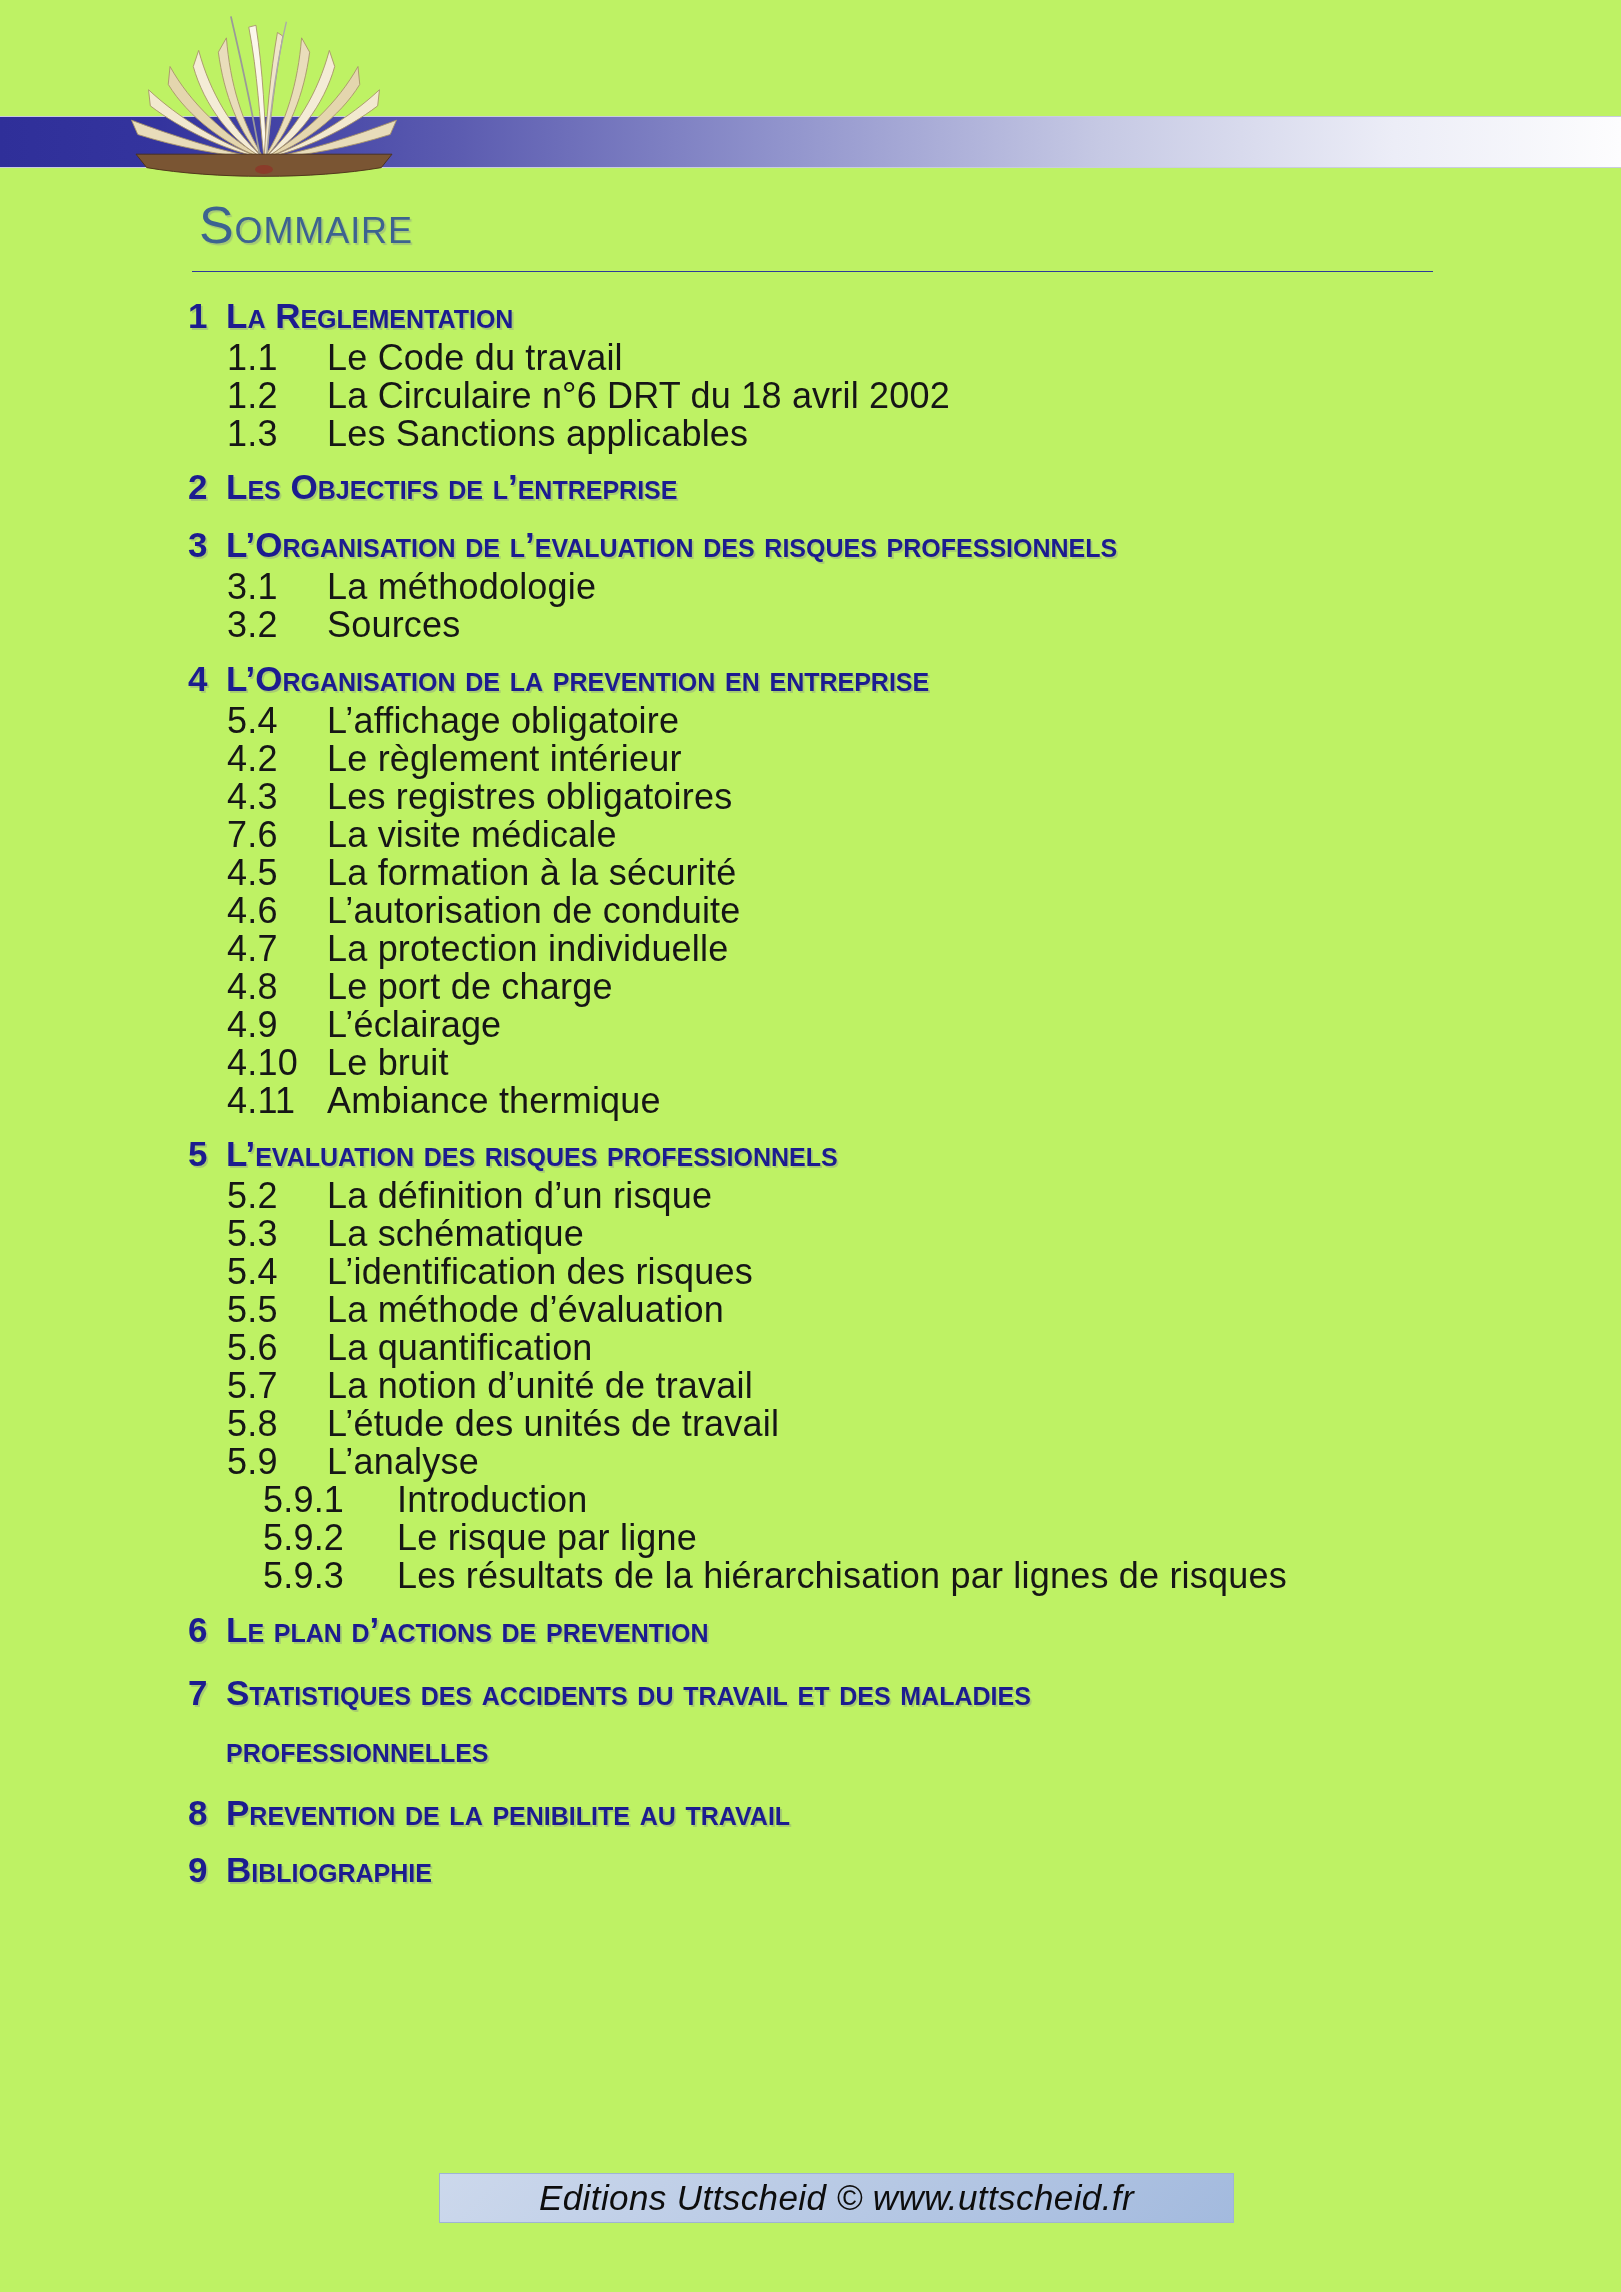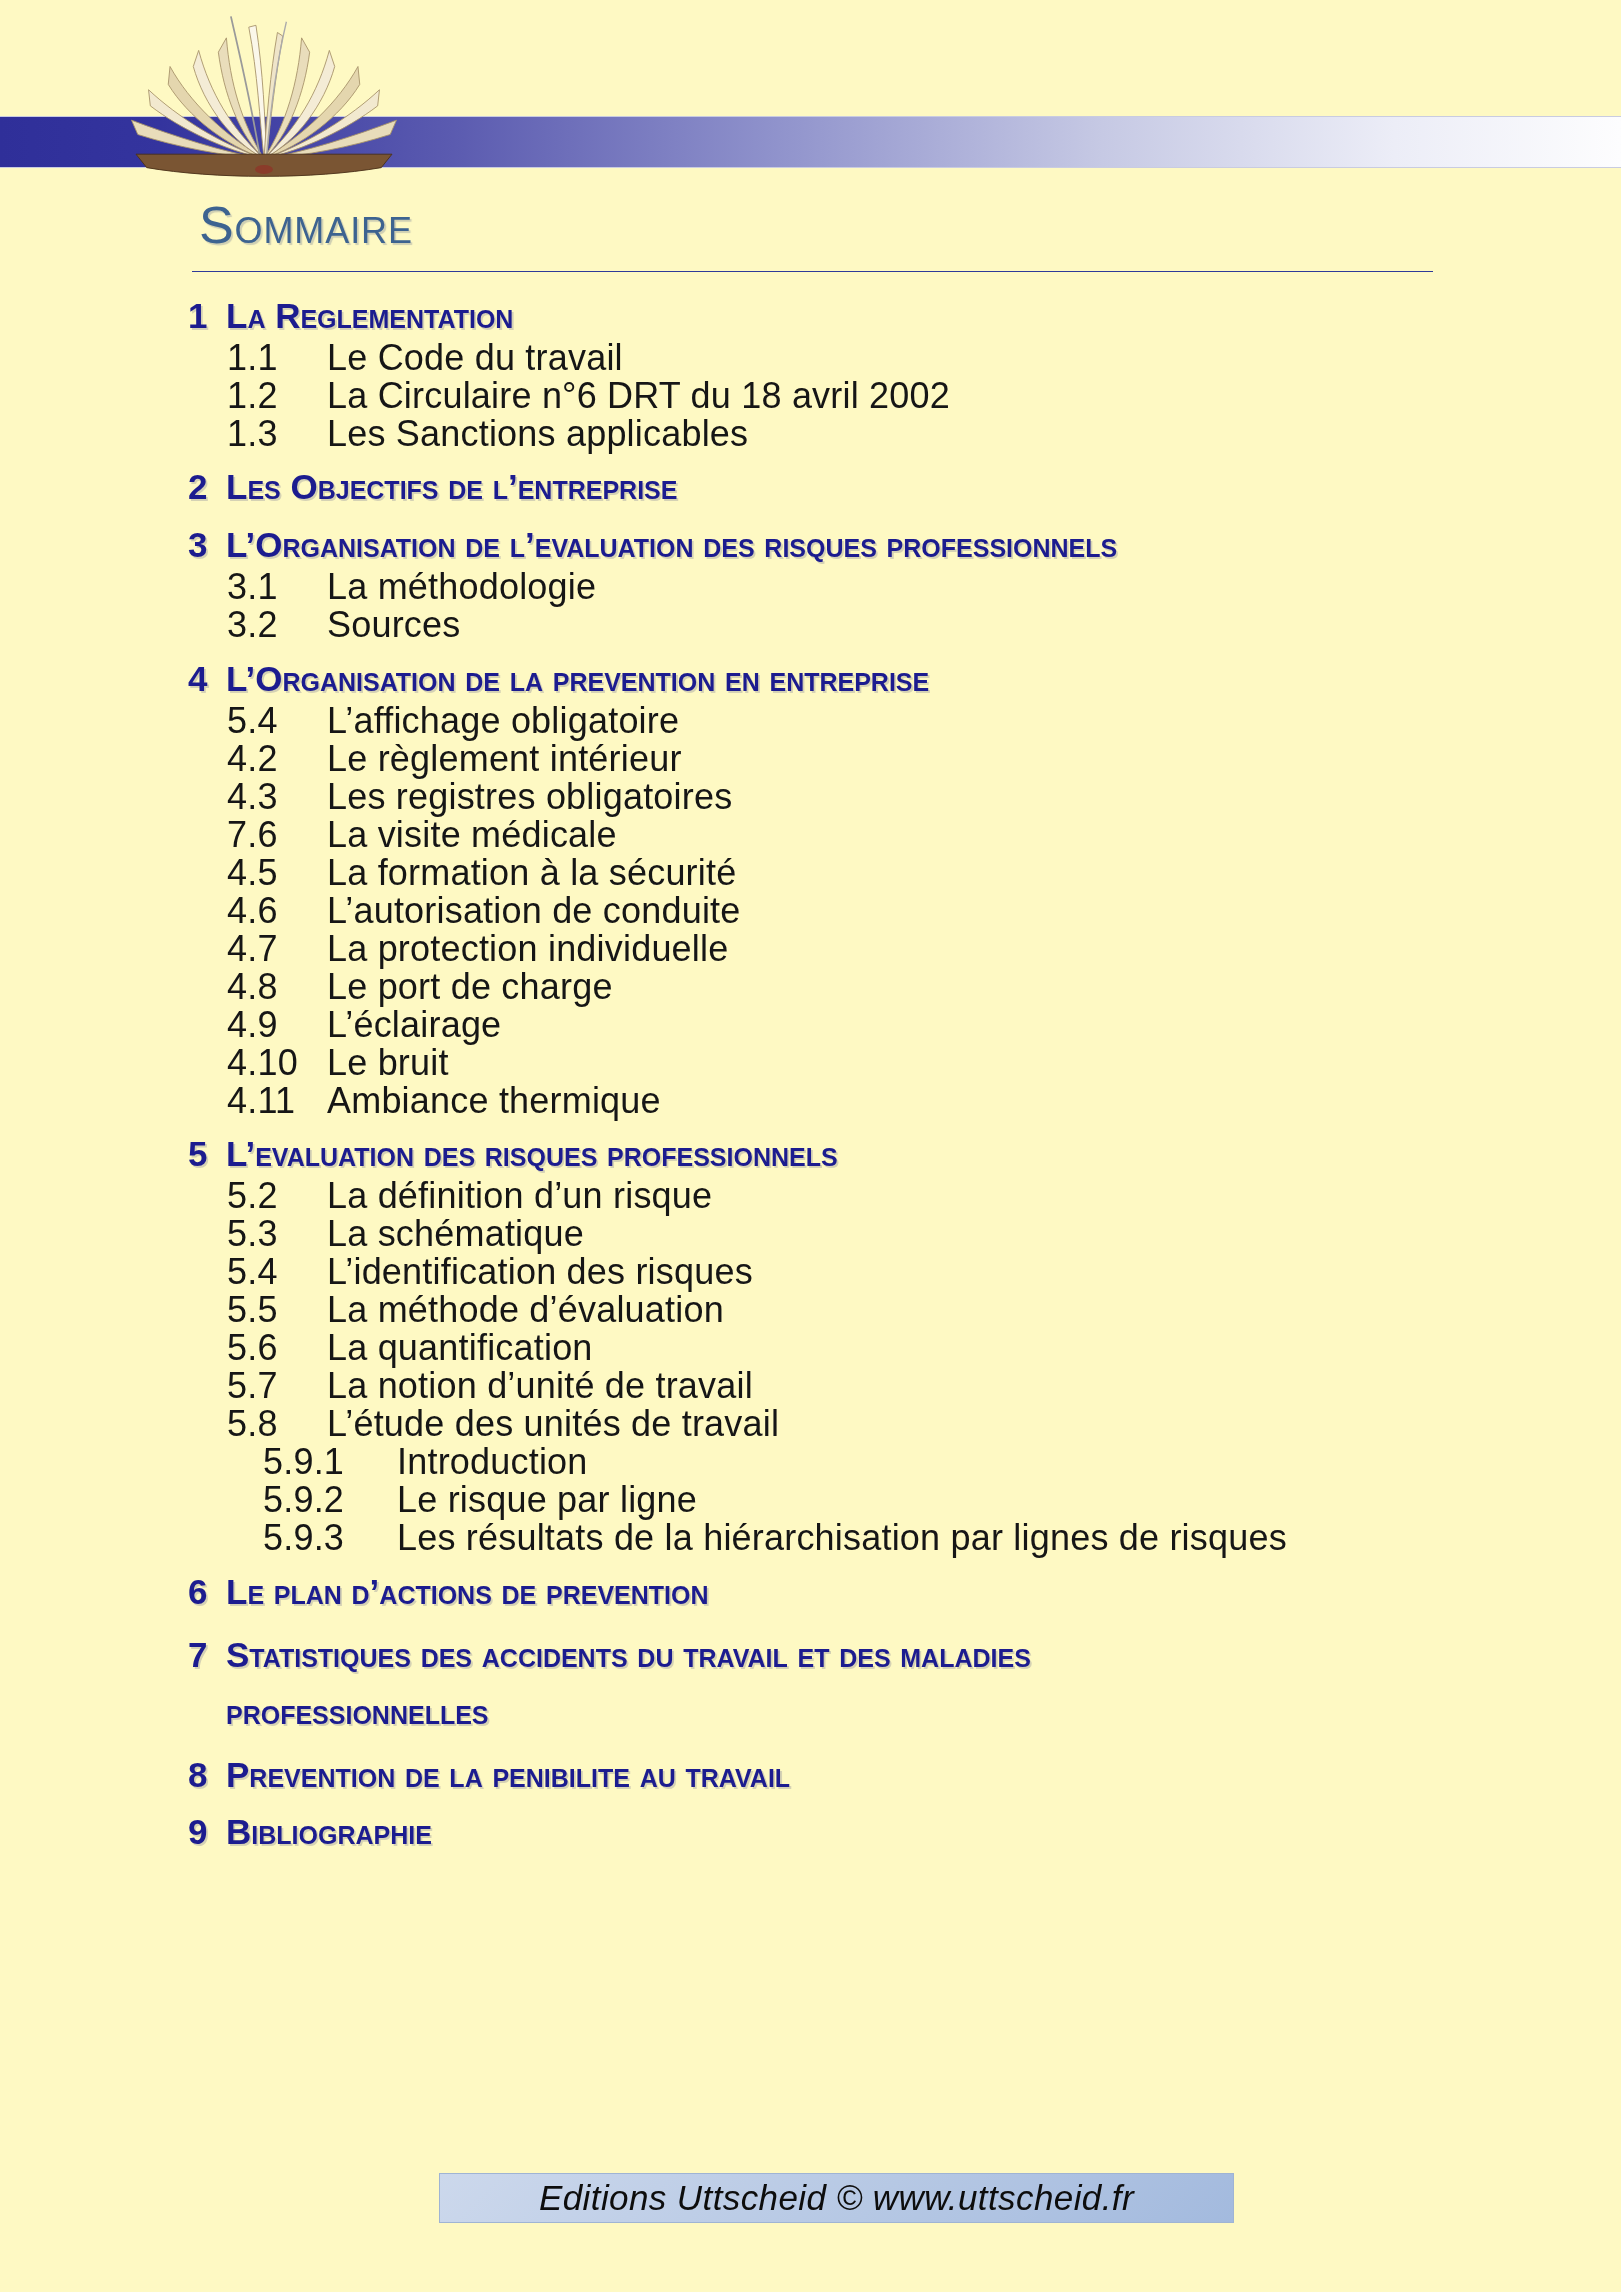--- a/index.html
+++ b/index.html
@@ -1,19 +1,19 @@
 <!DOCTYPE html>
 <html style="font-size:14.3px"><head>
 <meta charset="utf-8">
 <style>
   html,body{margin:0;padding:0;background:#ffffff;}
   .page{
     position:relative;
     width:1621px;height:2293px;
-    background:#fef9c3;
+    background:#bef264;
     font-family:"Liberation Sans", sans-serif;
     overflow:hidden;
   }
   
   .header-band{
     position:absolute;left:0;top:116px;width:1621px;height:50px;
     background:linear-gradient(90deg,#2f2f99 0%,#34349e 10%,#5b5bb0 28%,#9093cc 48%,#c6c9e4 68%,#ecedf7 86%,#fdfdfe 100%);
     border-top:0.9px solid #c9cce0;border-bottom:0.9px solid #c9cce0;
   }
   .book{position:absolute;left:125px;top:10.7px;width:278px;height:179px;}
@@ -205,20 +205,24 @@
       <span>La quantification</span>
     </div>
     <div class="item">
       <span class="inum">5.7</span>
       <span>La notion d’unité de travail</span>
     </div>
     <div class="item">
       <span class="inum">5.8</span>
       <span>L’étude des unités de travail</span>
     </div>
+    <div class="item">
+      <span class="inum">5.9</span>
+      <span>L’analyse</span>
+    </div>
     <div class="item subitem">
       <span class="inum">5.9.1</span>
       <span>Introduction</span>
     </div>
     <div class="item subitem">
       <span class="inum">5.9.2</span>
       <span>Le risque par ligne</span>
     </div>
     <div class="item subitem">
       <span class="inum">5.9.3</span>

